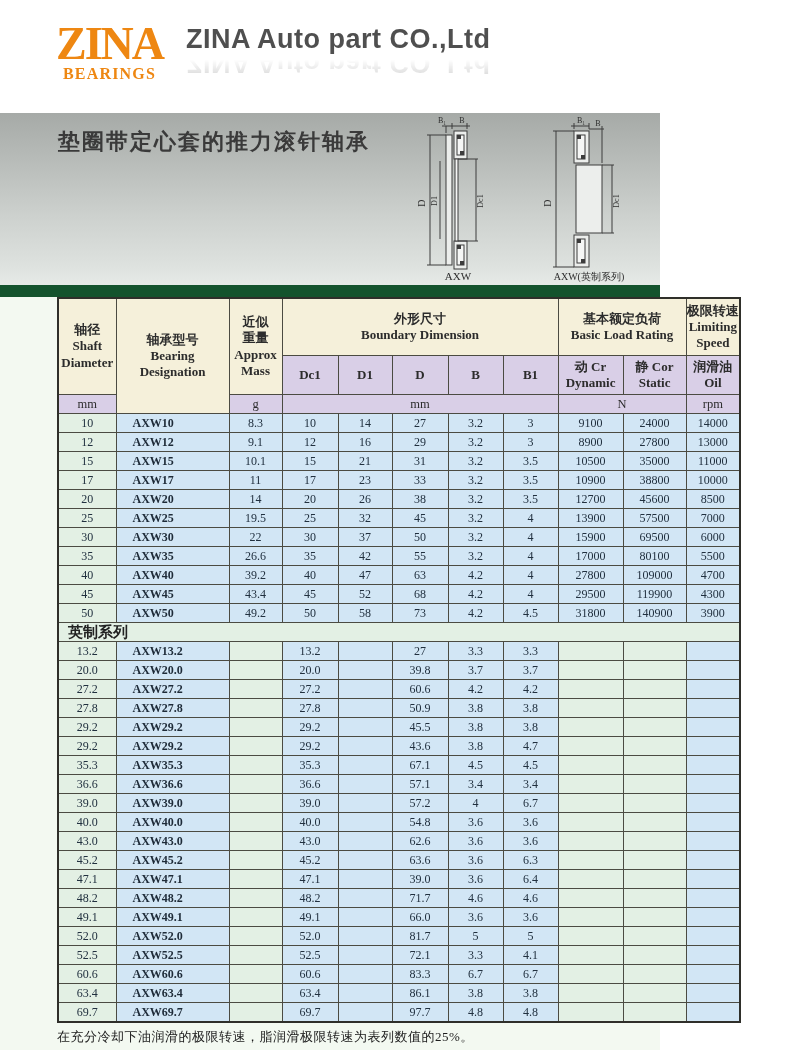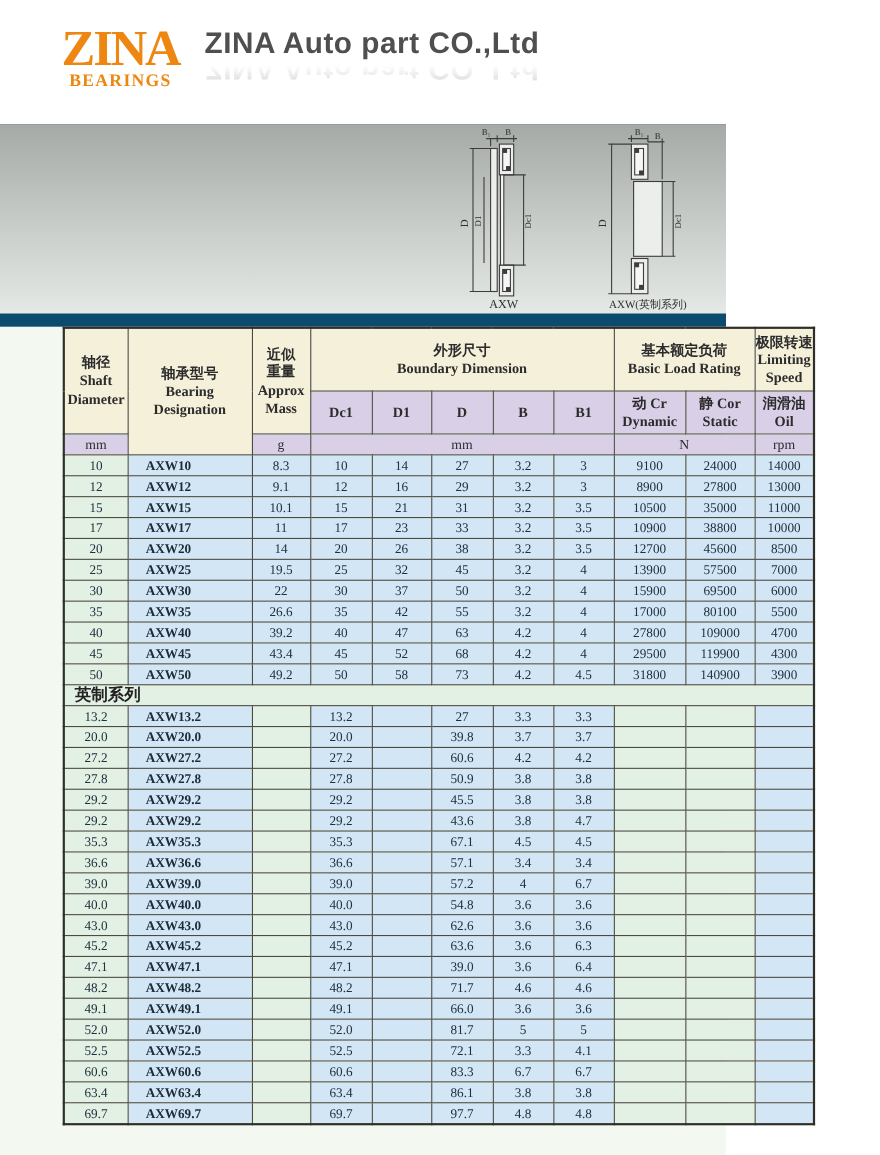--- a/index.html
+++ b/index.html
@@ -1,17 +1,17 @@
 <!DOCTYPE html>
 <html><head>
 <meta charset="utf-8">
 <style>
   html,body{margin:0;padding:0;}
   body{width:800px;height:1050px;overflow:hidden;background:#ffffff;}
-  .page{position:relative;width:660px;height:1050px;background:#0c4a6e;}
+  .page{position:relative;width:660px;height:1050px;background:#14532d;}
 
   
   .header{position:relative;height:113px;background:#ffffff;}
   .logo{position:absolute;left:56px;top:24px;color:#ee8712;font-family:"Liberation Serif",serif;text-align:center;}
   .logo-zina{font-size:46px;font-weight:bold;line-height:.88;letter-spacing:-2px;}
   .logo-bearings{font-size:16px;font-weight:bold;letter-spacing:1.2px;margin-top:1px;}
   .company{position:absolute;left:186px;top:26px;line-height:1;}
   .company-name{font-family:"Liberation Sans",sans-serif;font-weight:bold;font-size:27px;color:#4f4f4f;letter-spacing:.5px;}
   .company-reflection{transform:scaleY(-1);opacity:.28;margin-top:-4px;
     -webkit-mask-image:linear-gradient(to bottom,rgba(0,0,0,.75),transparent 60%);
@@ -54,20 +54,21 @@
       <div class="logo-zina">ZINA</div>
       <div class="logo-bearings">BEARINGS</div>
     </div>
     <div class="company">
       <div class="company-name">ZINA Auto part CO.,Ltd</div>
       <div class="company-name company-reflection">ZINA Auto part CO.,Ltd</div>
     </div>
   </div>
 
   <div class="banner">
+    <h1 class="banner-title">垫圈带定心套的推力滚针轴承</h1>
 
     <svg class="drawings" viewBox="0 0 250 166">
 
       <g fill="none" stroke-width="1">
 
         <line x1="26" y1="18" x2="26" y2="148"></line>
         <line x1="23" y1="18" x2="42" y2="18"></line>
           <line x1="23" y1="148" x2="42" y2="148"></line>
 
         <rect x="42" y="18" width="6" height="130" fill="#eceeec"></rect>
@@ -596,14 +597,15 @@
             <td class="b"></td>
             <td class="b">97.7</td>
             <td class="b">4.8</td>
             <td class="b">4.8</td>
             <td class="g"></td>
             <td class="g"></td>
             <td class="b"></td>
           </tr>
         </tbody>
     </table>
+    <p class="footnote">在充分冷却下油润滑的极限转速，脂润滑极限转速为表列数值的25%。</p>
   </div>
 </div>
 
 </body></html>

